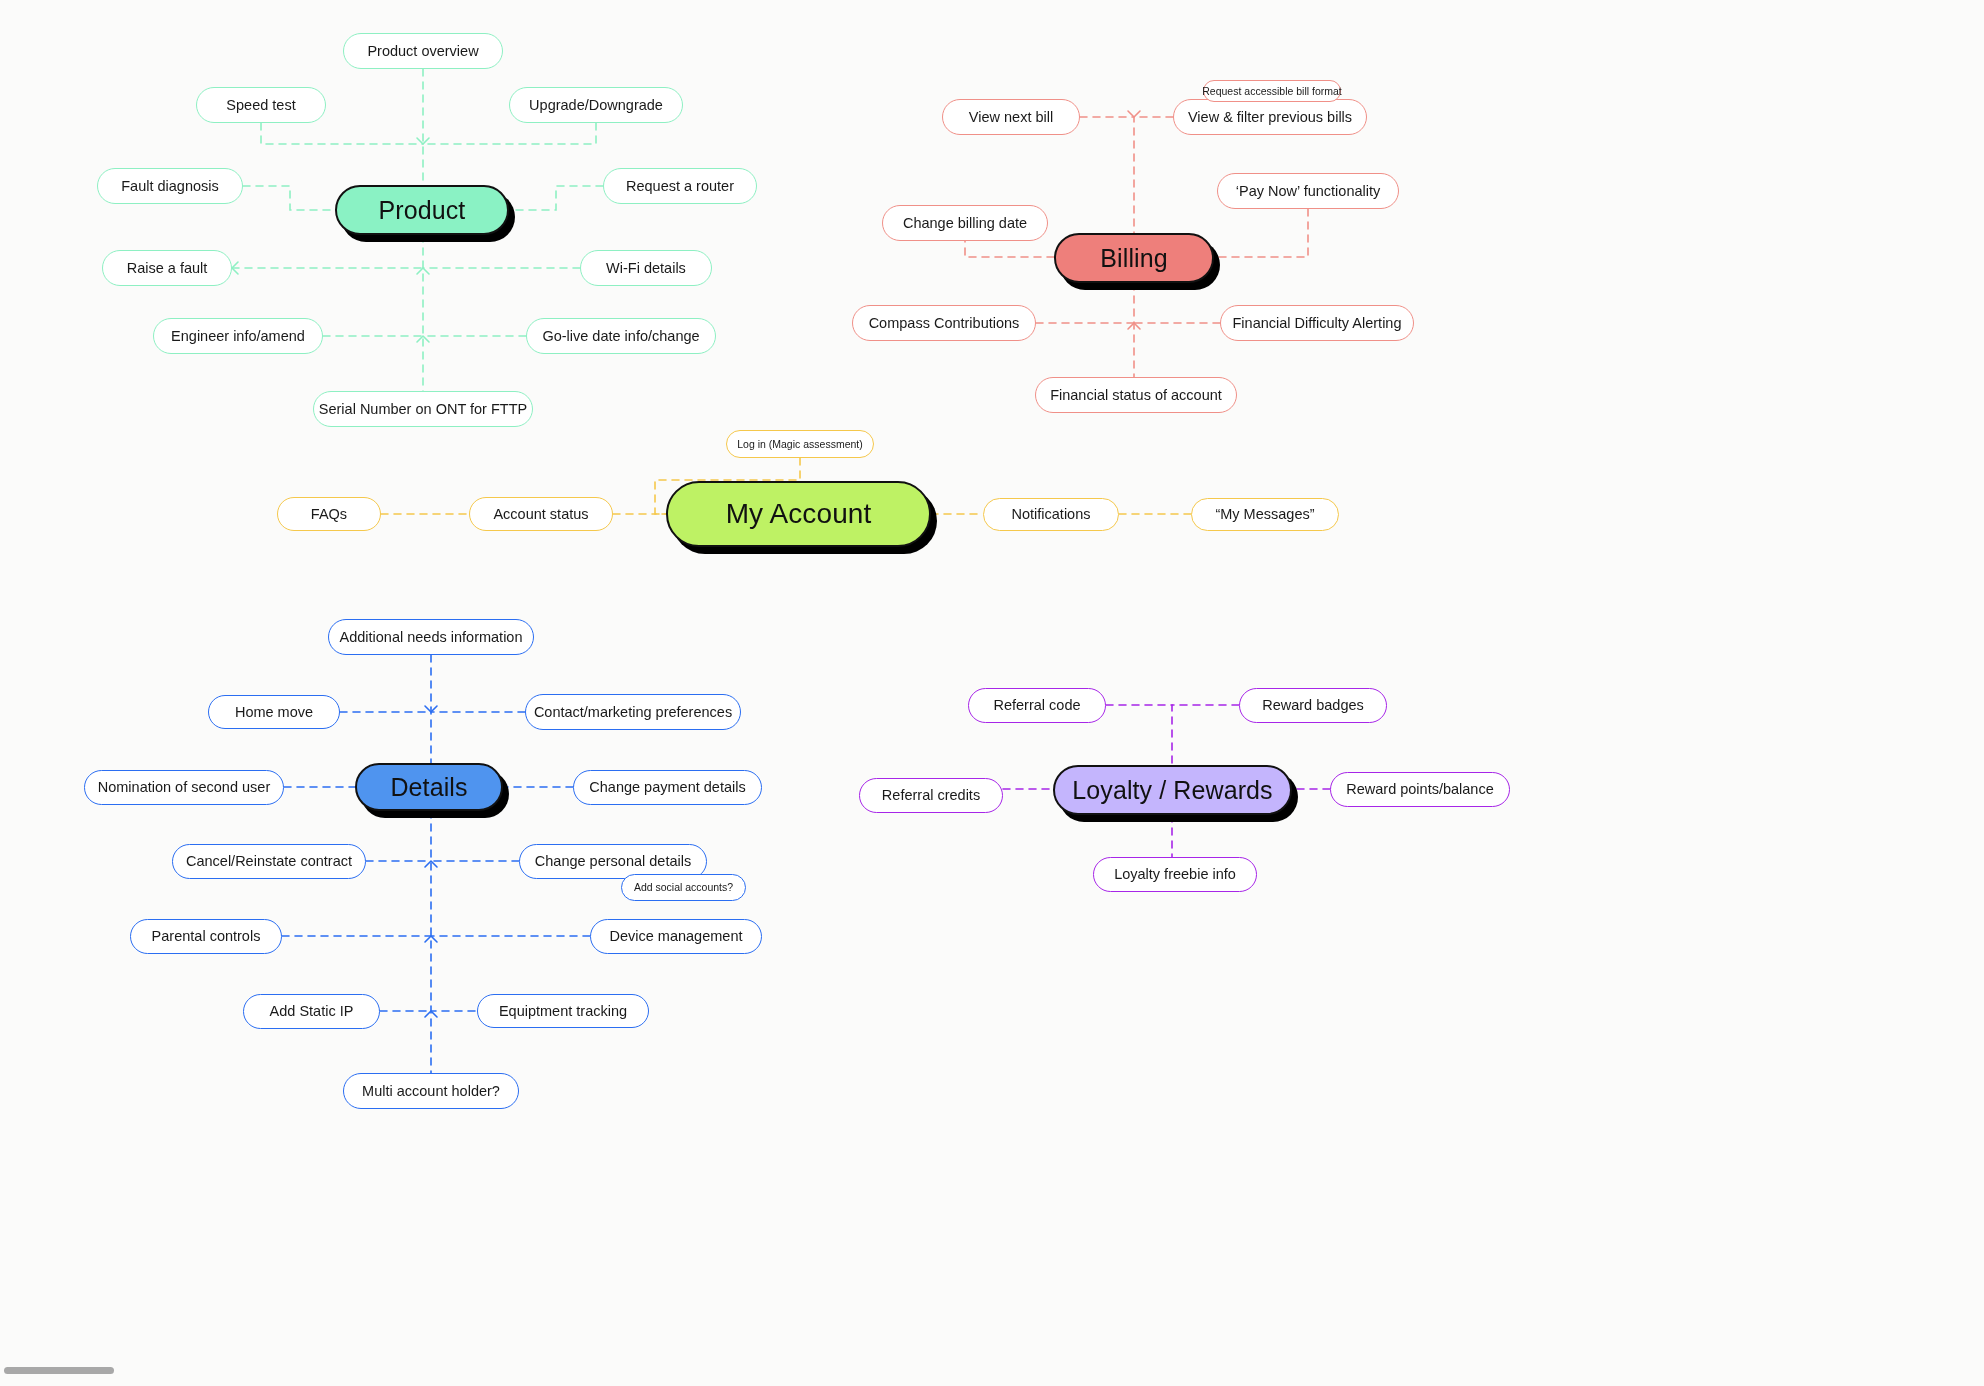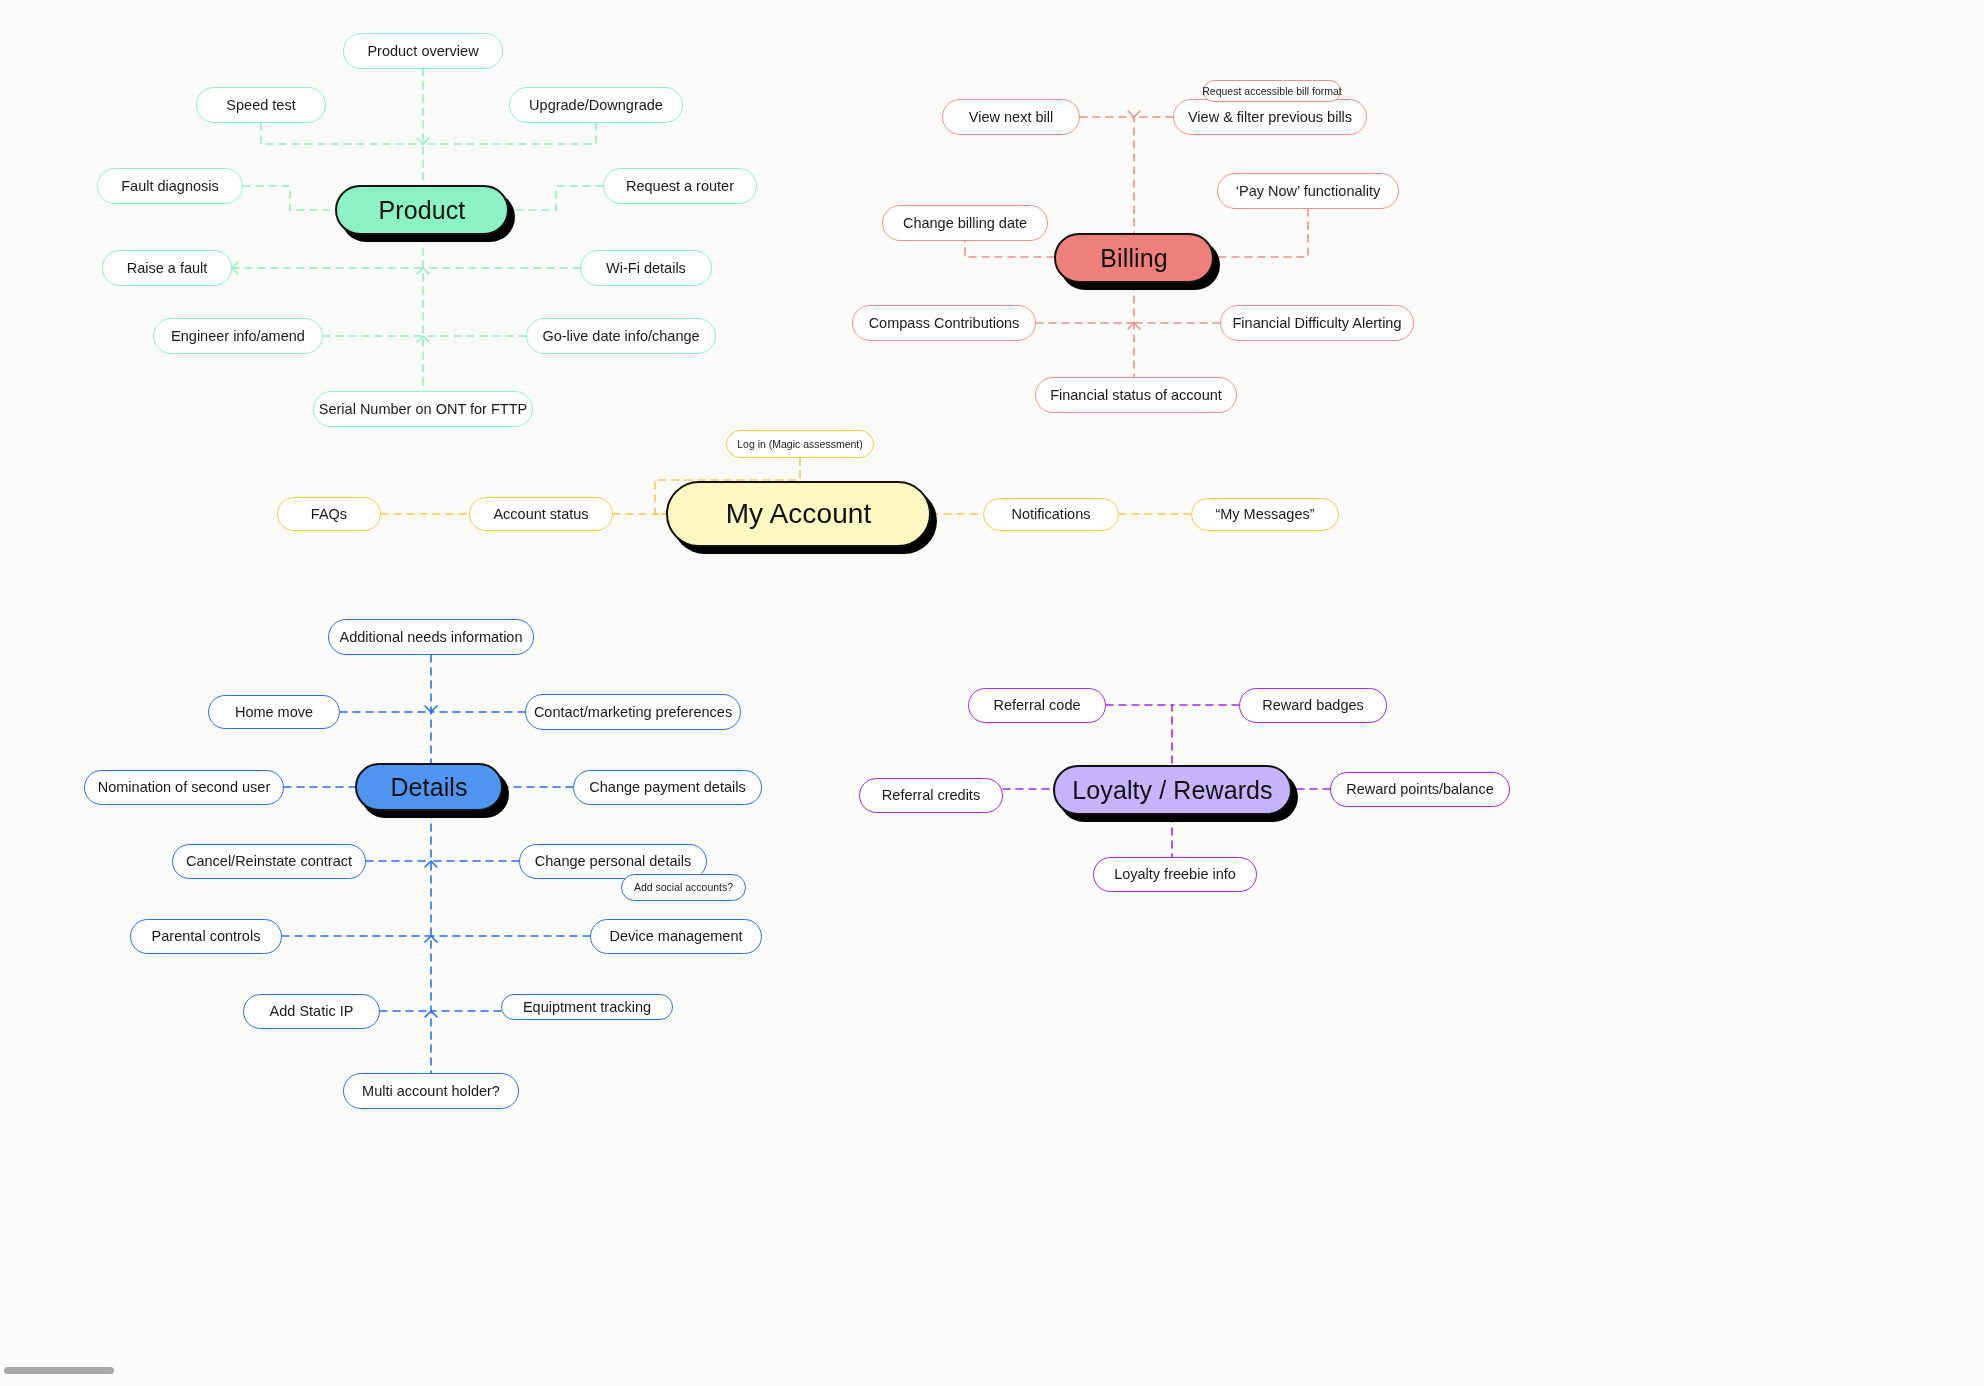--- a/index.html
+++ b/index.html
@@ -167,34 +167,34 @@
       <div class="node leaf c-blue" style="left: 208px; top: 695px; width: 132px; height: 34px;">Home move</div>
       <div class="node leaf c-blue" style="left: 525px; top: 694px; width: 216px; height: 36px;">Contact/marketing preferences</div>
       <div class="node leaf c-blue" style="left: 84px; top: 770px; width: 200px; height: 35px;">Nomination of second user</div>
       <div class="node leaf c-blue" style="left: 573px; top: 770px; width: 189px; height: 35px;">Change payment details</div>
       <div class="node leaf c-blue" style="left: 172px; top: 844px; width: 194px; height: 35px;">Cancel/Reinstate contract</div>
       <div class="node leaf c-blue" style="left: 519px; top: 844px; width: 188px; height: 35px;">Change personal details</div>
       <div class="node leaf c-blue small" style="left: 621px; top: 874px; width: 125px; height: 27px;">Add social accounts?</div>
       <div class="node leaf c-blue" style="left: 130px; top: 919px; width: 152px; height: 35px;">Parental controls</div>
       <div class="node leaf c-blue" style="left: 590px; top: 919px; width: 172px; height: 35px;">Device management</div>
       <div class="node leaf c-blue" style="left: 243px; top: 994px; width: 137px; height: 35px;">Add Static IP</div>
-      <div class="node leaf c-blue" style="left: 501px; top: 994px; width: 172px; height: 26px; text-align: right;">Equiptment tracking</div>
+      <div class="node leaf c-blue" style="left: 477px; top: 994px; width: 172px; height: 34px; text-align: right;">Equiptment tracking</div>
       <div class="node leaf c-blue" style="left: 343px; top: 1073px; width: 176px; height: 36px;">Multi account holder?</div>
       <div class="node leaf c-purple" style="left: 968px; top: 688px; width: 138px; height: 35px;">Referral code</div>
       <div class="node leaf c-purple" style="left: 1239px; top: 688px; width: 148px; height: 35px;">Reward badges</div>
       <div class="node leaf c-purple" style="left: 859px; top: 772px; width: 144px; height: 35px; margin-top: 6px;">Referral credits</div>
       <div class="node leaf c-purple" style="left: 1330px; top: 772px; width: 180px; height: 35px;">Reward points/balance</div>
       <div class="node leaf c-purple" style="left: 1093px; top: 857px; width: 164px; height: 35px;">Loyalty freebie info</div>
       <div class="node root" style="left: 335px; top: 185px; width: 174px; height: 50px; background: rgb(138, 242, 196);">
         <span class="root-label">Product</span>
       </div>
       <div class="node root" style="left: 1054px; top: 233px; width: 160px; height: 50px; background: rgb(238, 127, 123);">
         <span class="root-label">Billing</span>
       </div>
-      <div class="node root" style="left: 666px; top: 481px; width: 265px; height: 66px; background: #fef9c3;">
+      <div class="node root" style="left: 666px; top: 481px; width: 265px; height: 66px; background: #bef264;">
         <span class="root-label big">My Account</span>
       </div>
       <div class="node root" style="left: 355px; top: 763px; width: 148px; height: 48px; background: rgb(79, 148, 239);">
         <span class="root-label">Details</span>
       </div>
       <div class="node root" style="left: 1053px; top: 765px; width: 239px; height: 50px; background: #c4b5fd; align-items: center;">
         <span class="root-label">Loyalty / Rewards</span>
       </div>
     </div>
   <div class="scroll-track">

